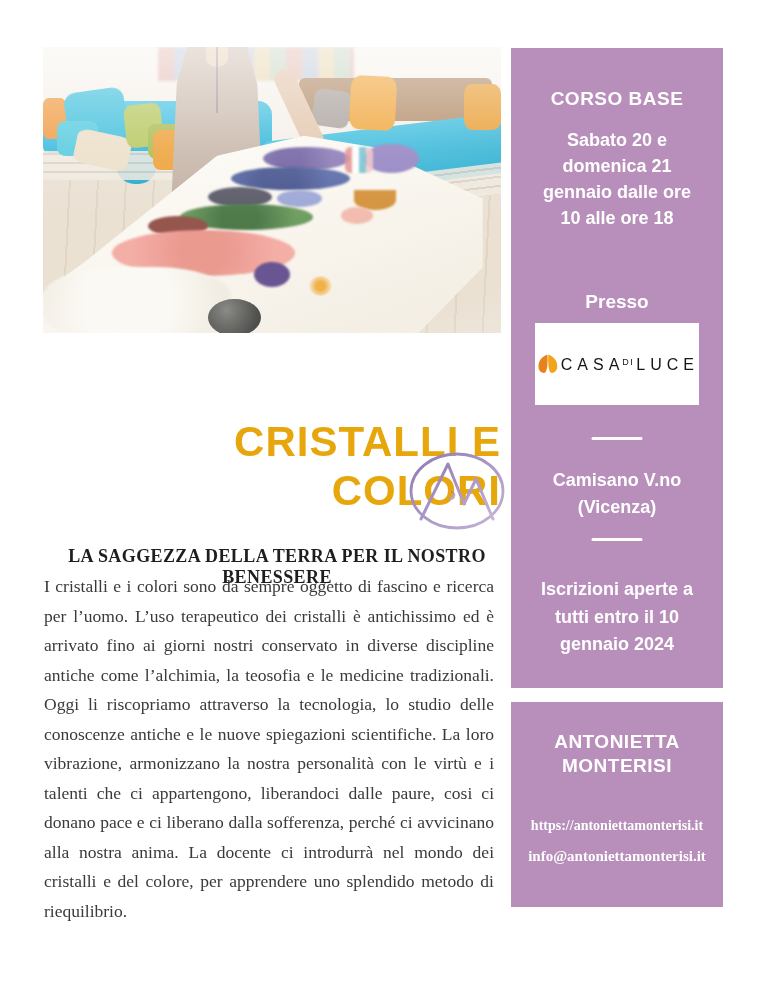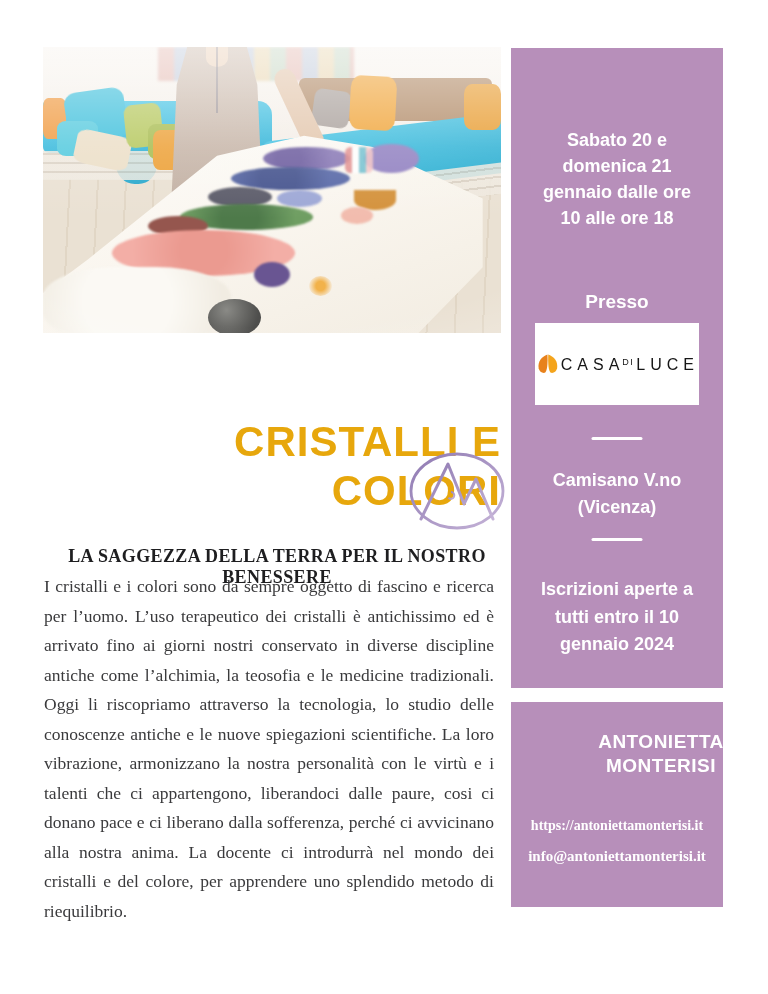--- a/index.html
+++ b/index.html
@@ -90,21 +90,21 @@
   .venue-box{position:absolute;top:275px;left:50%;transform:translateX(-50%);width:164px;height:82px;
     background:#ffffff;display:flex;flex-direction:row;align-items:center;justify-content:center;}
   .petals{width:52px;height:40px;display:block;}
   .venue-word{font-size:16px;color:#161616;letter-spacing:5px;margin-top:2px;display:flex;align-items:baseline;}
   .venue-word .di{font-size:9px;letter-spacing:1.5px;position:relative;top:-5px;margin:0 2px 0 -2px;}
   .sb-divider{position:absolute;left:50%;transform:translateX(-50%);width:51px;height:2.5px;background:#ffffff;border-radius:2px;}
   .div1{top:389px;}
   .div2{top:490px;}
   .location{top:419px;font-weight:700;font-size:18px;line-height:27px;}
   .registration{top:528px;font-weight:700;font-size:18px;line-height:27.5px;}
-  .contact-name{top:28px;font-weight:700;font-size:19px;line-height:24px;letter-spacing:.5px;padding-left:44px;}
+  .contact-name{top:28px;font-weight:700;font-size:19px;line-height:24px;letter-spacing:.5px;}
   .contact-phone{top:79px;font-family:"Liberation Serif",serif;font-size:19px;}
   .contact-web{top:116px;font-family:"Liberation Serif",serif;font-weight:700;font-size:14px;color:#ffffff;text-decoration:none;}
   .contact-email{top:146px;font-family:"Liberation Serif",serif;font-weight:700;font-size:15px;color:#ffffff;text-decoration:none;}
 </style>
 </head>
 <body>
 
 <div class="page">
 
   <div class="photo">
@@ -164,20 +164,21 @@
       <path d="M14 68 L41 13 L57 53 L69 28 L86 68" fill="none" stroke="url(#mg)" stroke-width="3" stroke-linejoin="round" stroke-linecap="round"></path>
       <path d="M30 44 L41 44 M49 44 L58 44" fill="none" stroke="url(#mg)" stroke-width="2.4" stroke-linecap="round"></path>
       <path d="M44 41 a3.4 3.4 0 1 1 -2.5 5.8" fill="none" stroke="url(#mg)" stroke-width="2"></path>
     </svg>
   </div>
 
   <div class="subtitle">LA SAGGEZZA DELLA TERRA PER IL NOSTRO BENESSERE</div>
   <div class="body-text">I cristalli e i colori sono da sempre oggetto di fascino e ricerca per l’uomo. L’uso terapeutico dei cristalli è antichissimo ed è arrivato fino ai giorni nostri conservato in diverse discipline antiche come l’alchimia, la teosofia e le medicine tradizionali. Oggi li riscopriamo attraverso la tecnologia, lo studio delle conoscenze antiche e le nuove spiegazioni scientifiche. La loro vibrazione, armonizzano la nostra personalità con le virtù e i talenti che ci appartengono, liberandoci dalle paure, cosi ci donano pace e ci liberano dalla sofferenza, perché ci avvicinano alla nostra anima. La docente ci introdurrà nel mondo dei cristalli e del colore, per apprendere uno splendido metodo di riequilibrio.</div>
 
   <div class="sb sb1">
+    <div class="abs corso">CORSO BASE</div>
     <div class="abs schedule preline">Sabato 20 e
 domenica 21
 gennaio dalle ore
 10 alle ore 18</div>
     <div class="abs presso">Presso</div>
     <div class="venue-box">
       <svg class="petals" viewBox="0 0 60 46">
         <path d="M29 1 C15 6 6 18 8.5 33 C10.5 41 16.5 45 23 43.5 C28.5 40 30 22 29 1 Z" fill="#e8821c"></path>
         <path d="M31 1 C45 6 54 18 51.5 33 C49.5 41 43.5 45 37 43.5 C31.5 40 30 22 31 1 Z" fill="#f4a41c"></path>
       </svg>

